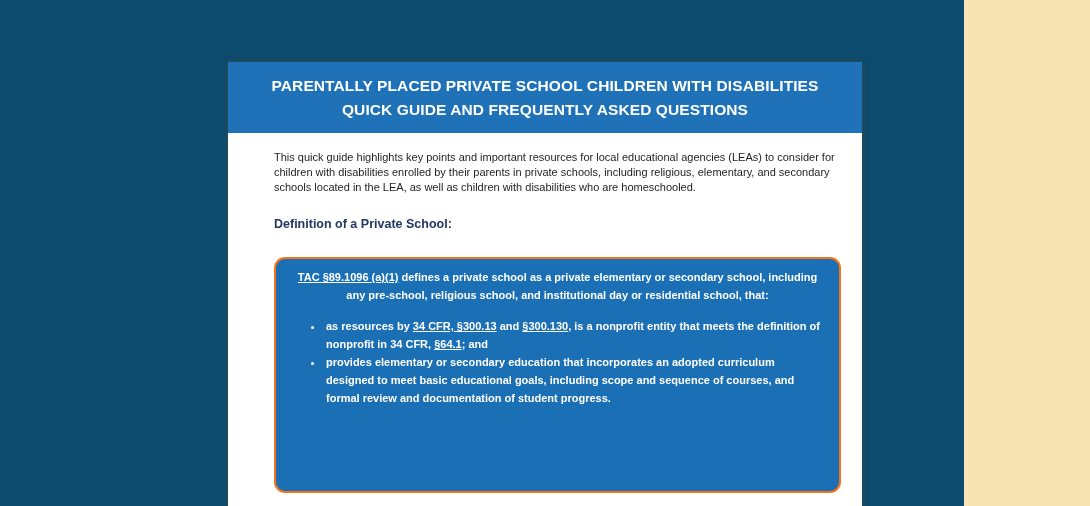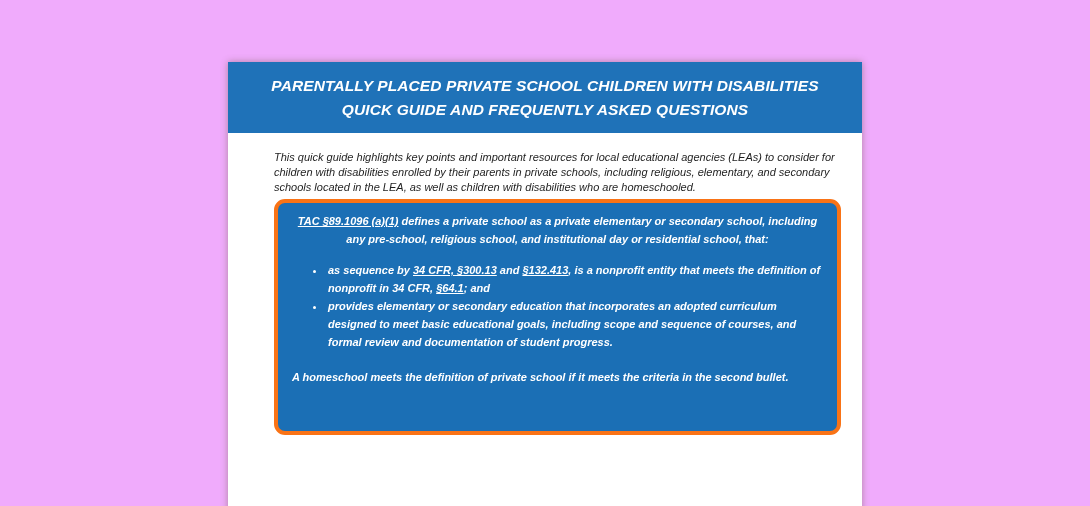--- a/index.html
+++ b/index.html
@@ -6,24 +6,23 @@
     margin: 0;
     padding: 0;
     width: 1090px;
     height: 506px;
     overflow: hidden;
     background: #F7E3B4;
     font-family: "Liberation Sans", sans-serif;
   }
   .canvas {
     position: relative;
-    width: 1090px;
+    width: 964px;
     height: 506px;
-    background: #f0abfc;
-    font-style: italic;
+    background: #0c4a6e;
   }
   .paper {
     position: absolute;
     left: 228px;
     top: 62px;
     width: 634px;
     height: 460px;
     background: #FFFFFF;
     box-shadow: 0 0 7px rgba(95, 82, 50, 0.45);
   }
@@ -48,25 +47,25 @@
     color: #1E1E1E;
   }
   .section-heading {
     margin: 22px 0 0 0;
     font-size: 12.5px;
     font-weight: bold;
     color: #1F3864;
   }
   .def-box {
     box-sizing: border-box;
-    margin-top: 4px;
+    margin-top: 26px;
     width: 567px;
     min-height: 236px;
     background: #1B6FB5;
-    border: 4px solid #f97316;
+    border: 2px solid #f97316;
     border-radius: 11px;
     padding: 9px 14px 15px 14px;
     color: #FFFFFF;
     font-weight: bold;
     font-size: 11px;
     line-height: 18px;
   }
   .box-intro {
     margin: 0;
     text-align: center;
@@ -95,30 +94,30 @@
   <div class="paper">
 
     <div class="banner">
       <span>PARENTALLY PLACED PRIVATE SCHOOL CHILDREN WITH DISABILITIES QUICK GUIDE AND FREQUENTLY ASKED QUESTIONS</span>
     </div>
 
     <div class="content">
 
       <p class="intro">This quick guide highlights key points and important resources for local educational agencies (LEAs) to consider for children with disabilities enrolled by their parents in private schools, including religious, elementary, and secondary schools located in the LEA, as well as children with disabilities who are homeschooled.</p>
 
+      <h2 class="section-heading">Definition of a Private School:</h2>
 
       <div class="def-box">
 
         <p class="box-intro"><a class="wlink">TAC §89.1096 (a)(1)</a><span> defines a private school as a private elementary or secondary school, including any pre-school, religious school, and institutional day or residential school, that:</span></p>
 
         <ul class="box-bullets">
-          <li><span>as sequence by </span><a class="wlink">34 CFR, §300.13</a><span> and </span><a class="wlink">§132.413</a><span>, is a nonprofit entity that meets the definition of nonprofit in 34 CFR, </span><a class="wlink">§64.1</a><span>; and</span></li>
+          <li><span>as resources by </span><a class="wlink">34 CFR, §300.13</a><span> and </span><a class="wlink">§300.130</a><span>, is a nonprofit entity that meets the definition of nonprofit in 34 CFR, </span><a class="wlink">§64.1</a><span>; and</span></li>
           <li><span>provides elementary or secondary education that incorporates an adopted curriculum designed to meet basic educational goals, including scope and sequence of courses, and formal review and documentation of student progress.</span></li>
         </ul>
 
-        <p class="box-closing">A homeschool meets the definition of private school if it meets the criteria in the second bullet.</p>
 
       </div>
 
     </div>
 
   </div>
 </div>
 
 </body></html>

